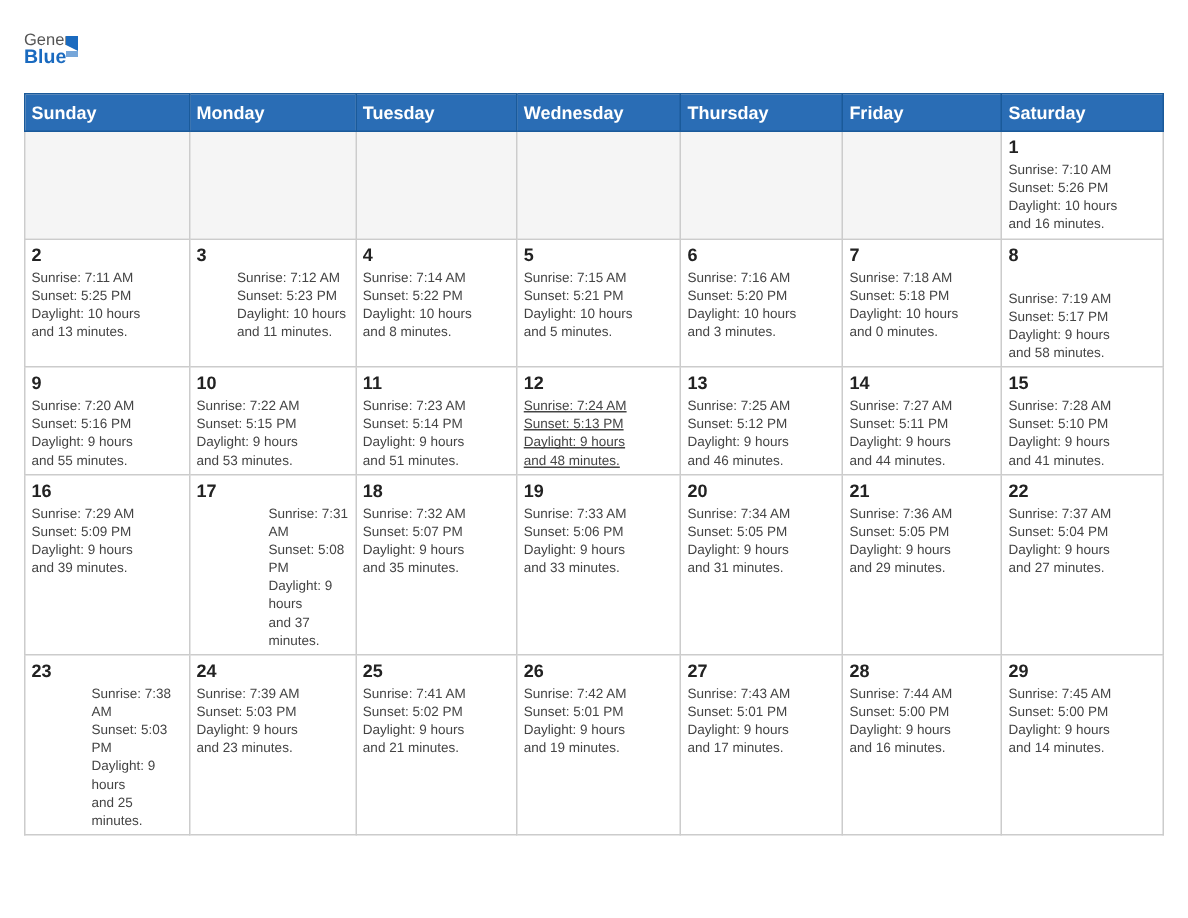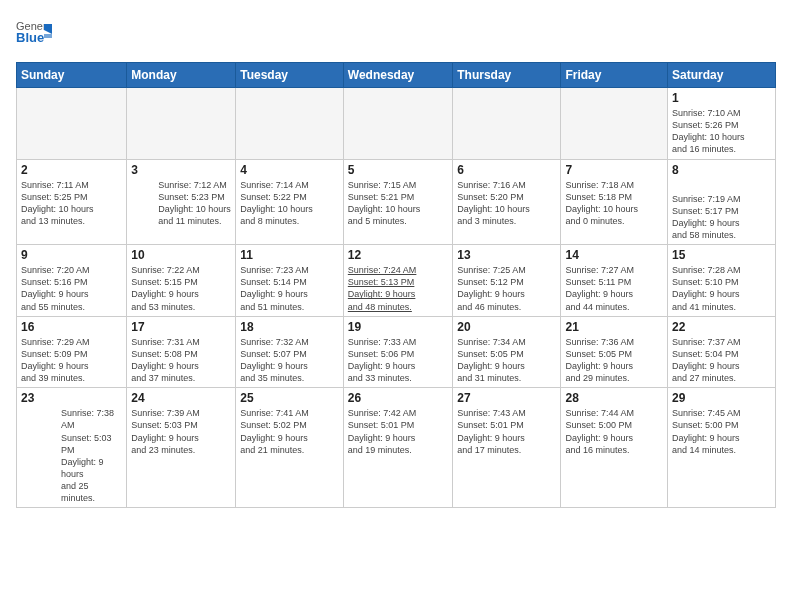--- a/index.html
+++ b/index.html
@@ -238,21 +238,21 @@
         <tr>
           <td>
             <div class="day-num">16</div>
             <div class="day-info" style="white-space: pre-line;">Sunrise: 7:29 AM
 Sunset: 5:09 PM
 Daylight: 9 hours
 and 39 minutes.</div>
           </td>
           <td>
             <div class="day-num">17</div>
-            <div class="day-info" style="white-space: pre-line;">Sunrise: 7:31 AM
+            <div class="day-info" style="white-space: pre-line; margin-left: 48px;">Sunrise: 7:31 AM
 Sunset: 5:08 PM
 Daylight: 9 hours
 and 37 minutes.</div>
           </td>
           <td>
             <div class="day-num">18</div>
             <div class="day-info" style="white-space: pre-line;">Sunrise: 7:32 AM
 Sunset: 5:07 PM
 Daylight: 9 hours
 and 35 minutes.</div>

